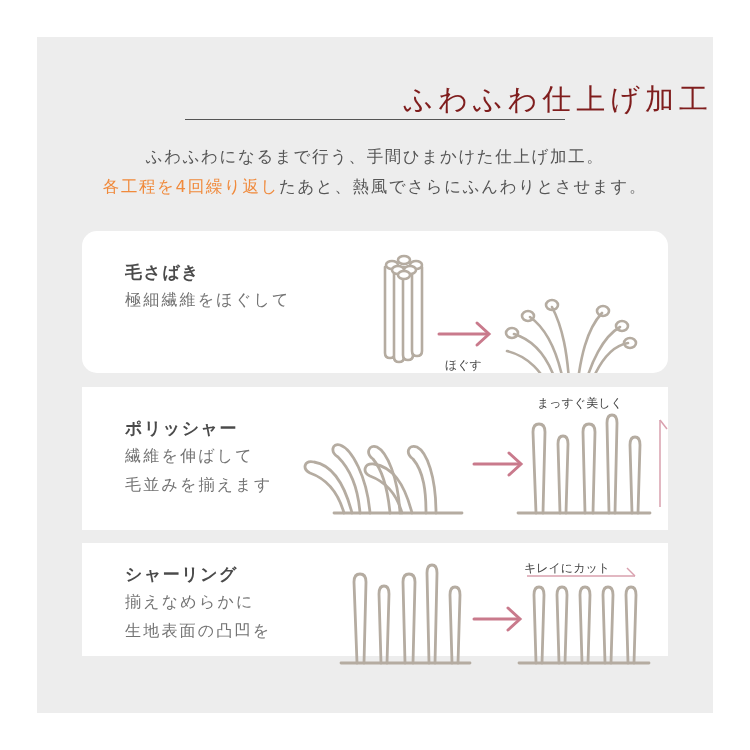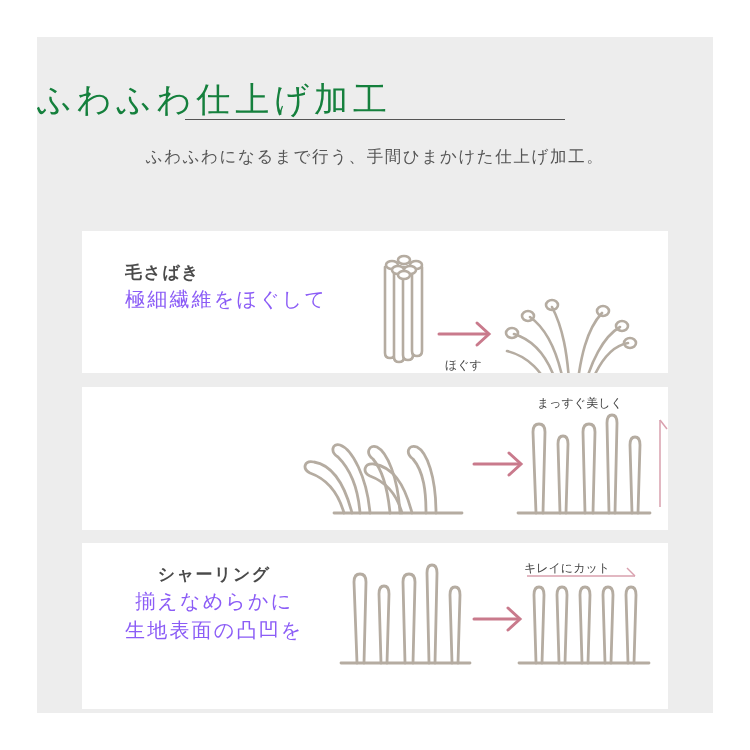--- a/index.html
+++ b/index.html
@@ -4,55 +4,56 @@
   <style>
     * { box-sizing: border-box; margin: 0; padding: 0; }
     html, body { width: 750px; height: 750px; background: #ffffff; overflow: hidden; }
     body { position: relative; font-family: "DejaVu Sans", "Liberation Sans", sans-serif; color: #4a4a4a; }
     .panel {
       position: absolute; left: 37px; top: 37px; width: 676px; height: 676px;
       background: #ededed;
     }
     .title {
       position: absolute; left: 0; right: 0; top: 40px;
-      text-align: left; font-size: 34px; letter-spacing: 5px; color: #15803d;
+      text-align: right; font-size: 29px; letter-spacing: 5px; color: #7f1d1d;
       font-weight: normal; line-height: 44px;
     }
     .title-rule {
       position: absolute; left: 148px; width: 380px; top: 82px; height: 1px; background: #555555;
     }
     .lead {
       position: absolute; left: 0; right: 0; text-align: center;
       font-size: 16.5px; letter-spacing: 1.6px; color: #555555; line-height: 22px;
     }
     .lead.l1 { top: 109px; }
     .lead.l2 { top: 139px; }
     .accent { color: #f08a3c; }
     .card {
       position: absolute; left: 45px; width: 586px; background: #ffffff;
     }
-    .card.c1 { top: 194px; height: 142px; }
+    .card.c1 { top: 194px; height: 142px; border-radius: 15px; }
     .card.c2 { top: 350px; height: 143px; }
-    .card.c3 { top: 506px; height: 166px; text-align: center; }
+    .card.c3 { top: 506px; height: 113px; }
     .card-text { position: absolute; left: 43px; }
     .card-title { font-size: 17px; font-weight: bold; color: #4a4a4a; letter-spacing: 1.5px; line-height: 26px; }
-    .card-desc { font-size: 20px; color: #8b5cf6; letter-spacing: 2.2px; line-height: 29px; }
+    .card-desc { font-size: 16px; color: #737373; letter-spacing: 2.2px; line-height: 29px; }
     .c1 .card-text { top: 28px; }
     .c2 .card-text { top: 28px; }
     .c3 .card-text { top: 18px; }
     .illus { position: absolute; left: 0; top: 0; }
     .svg-label { font-family: "DejaVu Sans", "Liberation Sans", sans-serif; fill: #444444; font-size: 12px; }
   </style>
 </head>
 <body>
 
 <div class="panel">
   <h1 class="title">ふわふわ仕上げ加工</h1>
   <div class="title-rule"></div>
   <p class="lead l1">ふわふわになるまで行う、手間ひまかけた仕上げ加工。</p>
+  <p class="lead l2"><span class="accent">各工程を4回繰り返し</span><span>たあと、熱風でさらにふんわりとさせます。</span></p>
 
   <div class="card c1">
     <div class="card-text">
       <div class="card-title">毛さばき</div>
       <div class="card-desc">極細繊維をほぐして</div>
     </div>
     <svg class="illus" width="586" height="142" viewBox="0 0 586 142">
       <g fill="#ffffff" stroke="#b5aca1" stroke-width="2.6" stroke-linecap="round">
         <path d="M303 36 V122 q0 5 5 5 q5 0 5 -5 V36"></path>
         <path d="M312 36 V126 q0 5 5 5 q5 0 5 -5 V36"></path>
@@ -82,20 +83,25 @@
         <ellipse cx="446" cy="85" rx="6" ry="5"></ellipse>
         <ellipse cx="470" cy="74" rx="6" ry="5"></ellipse>
         <ellipse cx="521" cy="80" rx="6" ry="5"></ellipse>
         <ellipse cx="540" cy="95" rx="6" ry="5"></ellipse>
         <ellipse cx="548" cy="112" rx="6" ry="5"></ellipse>
       </g>
     </svg>
   </div>
 
   <div class="card c2">
+    <div class="card-text">
+      <div class="card-title">ポリッシャー</div>
+      <div class="card-desc">繊維を伸ばして</div>
+      <div class="card-desc">毛並みを揃えます</div>
+    </div>
     <svg class="illus" width="586" height="143" viewBox="0 0 586 143">
       <g fill="none" stroke="#b5aca1" stroke-width="2.8" stroke-linecap="round">
         <line x1="252" y1="126" x2="380" y2="126"></line>
         <path d="M270 126 C262 95 250 78 232 75 C222 73 220 82 228 86 C245 92 256 105 262 126"></path>
         <path d="M288 126 C285 90 270 62 258 58 C250 56 248 65 256 70 C268 82 276 100 278 126"></path>
         <path d="M318 126 C316 90 305 65 295 60 C287 57 283 66 291 72 C302 85 306 105 308 126"></path>
         <path d="M330 126 C322 95 310 80 292 77 C282 76 280 85 288 89 C304 95 315 108 320 126"></path>
         <path d="M354 126 C354 90 345 65 335 60 C326 57 323 66 331 72 C342 85 344 105 344 126"></path>
       </g>
       <g stroke="#c97a8c" stroke-width="3" fill="none" stroke-linecap="round">

